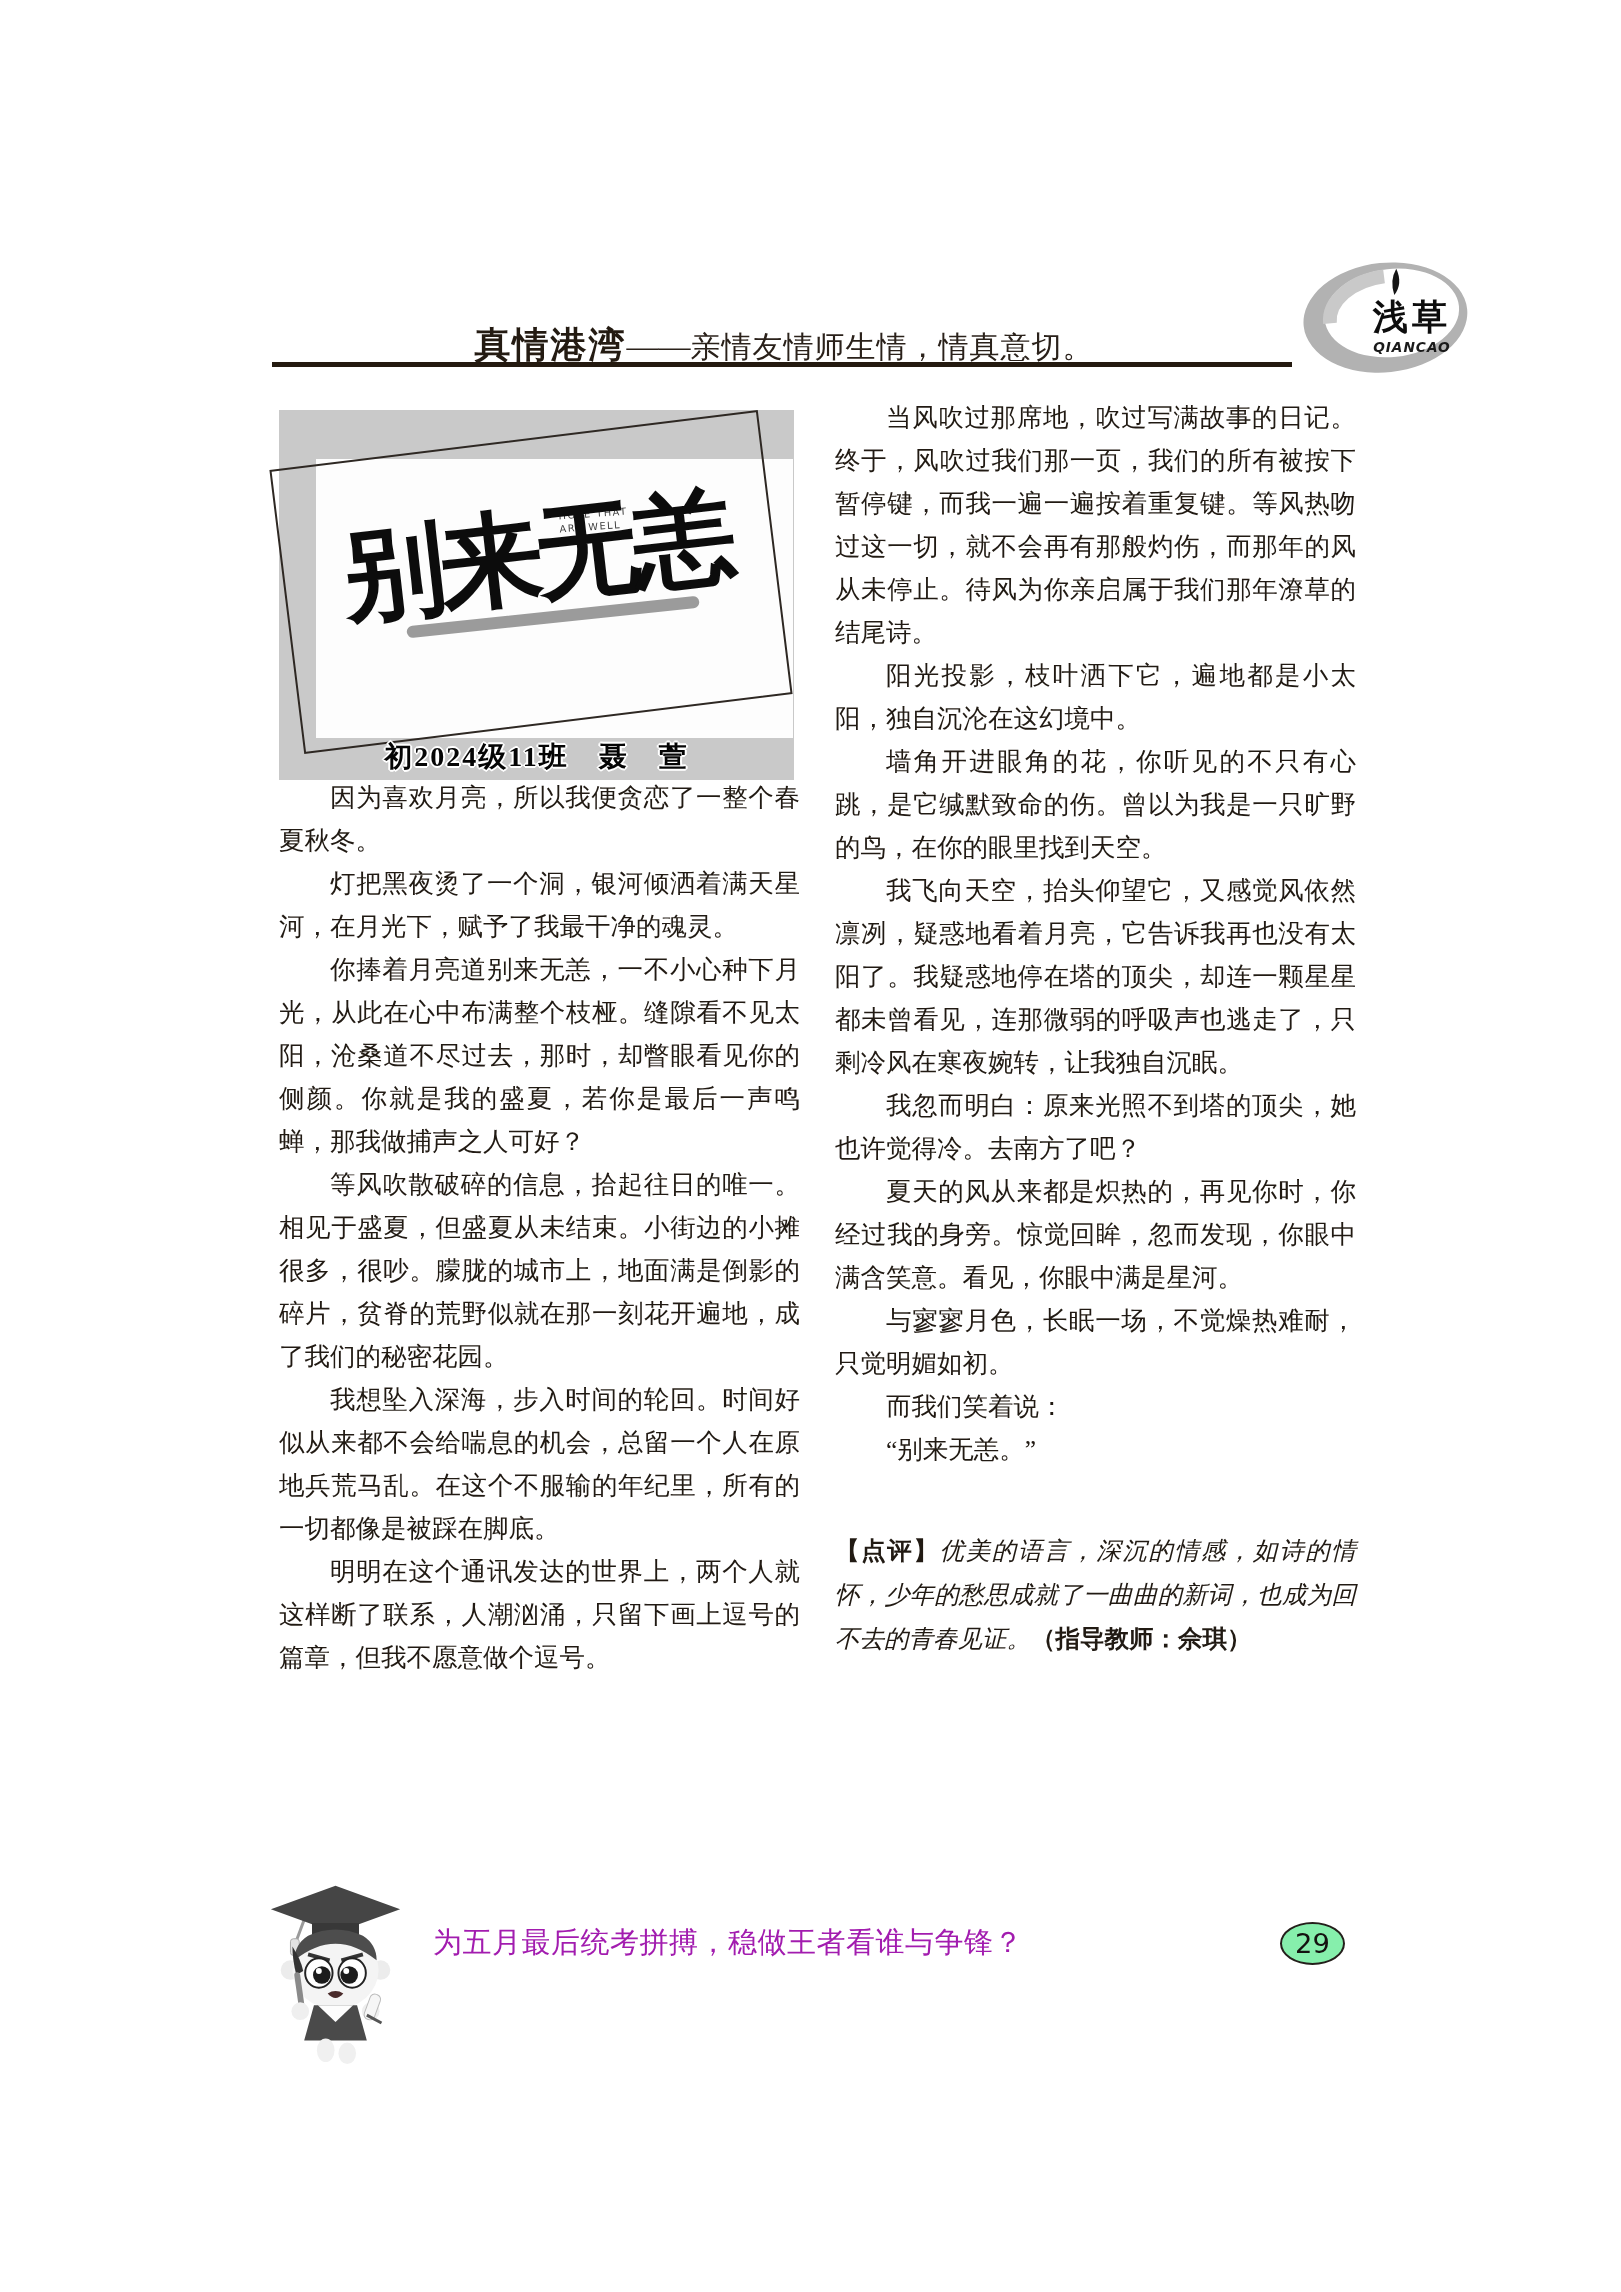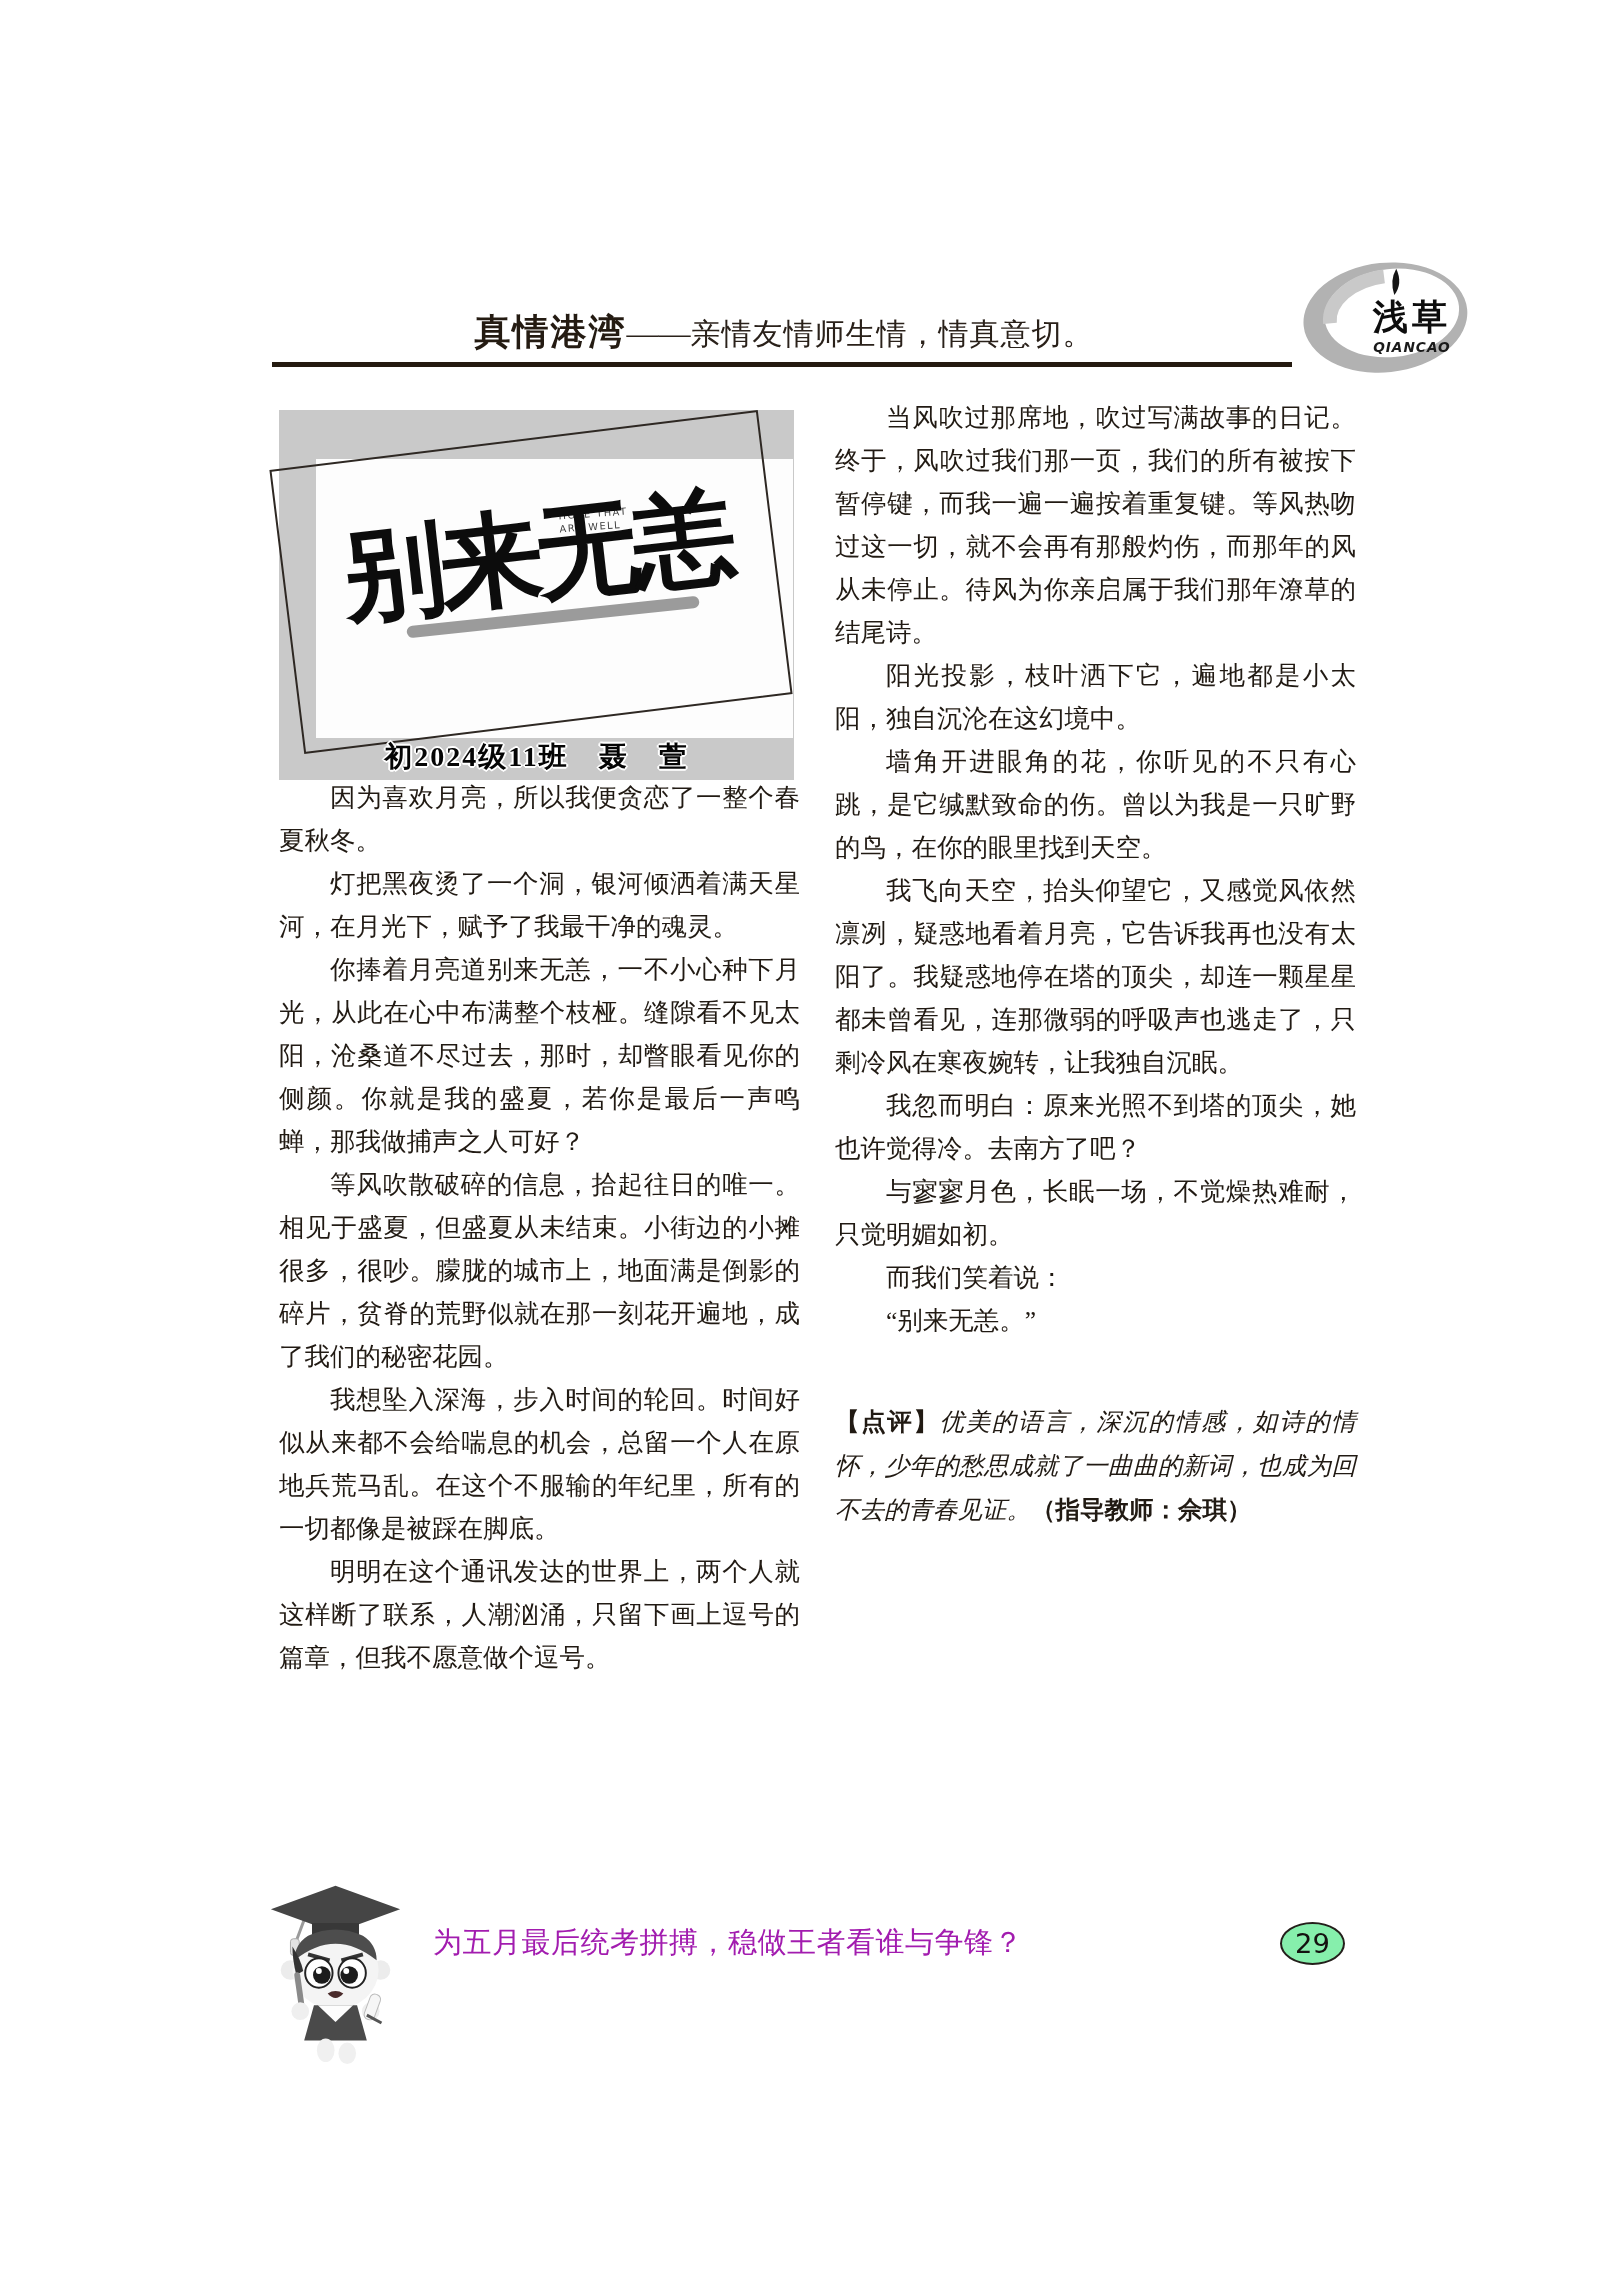--- a/index.html
+++ b/index.html
@@ -1,20 +1,20 @@
 <!DOCTYPE html>
 <html><head>
 <meta charset="utf-8">
 <style>
   html,body{margin:0;padding:0;background:#ffffff;}
   .page{position:relative;width:1621px;height:2293px;background:#fff;overflow:hidden;
         font-family:"Liberation Serif","DejaVu Serif",serif;color:#211a13;}
 
   
-  .header-title{position:absolute;left:279px;top:308px;width:1010px;text-align:center;white-space:nowrap;}
+  .header-title{position:absolute;left:279px;top:321px;width:1010px;text-align:center;white-space:nowrap;}
   .header-title .bold{font-family:"DejaVu Sans","Liberation Sans",sans-serif;font-weight:900;
                       font-size:36px;letter-spacing:2px;color:#241b12;}
   .header-title .dash{font-size:32px;color:#2a211a;}
   .header-title .sub{font-size:30px;letter-spacing:1px;color:#2a211a;}
   .rule{position:absolute;left:272px;top:362px;width:1020px;height:4.9px;background:#241a10;}
 
   
   .logo{position:absolute;left:1300px;top:253px;width:172px;height:135px;}
 
   
@@ -97,20 +97,21 @@
       <p>明明在这个通讯发达的世界上，两个人就这样断了联系，人潮汹涌，只留下画上逗号的篇章，但我不愿意做个逗号。</p>
     </div>
 
   <div class="col col-right">
     <div>
         <p>当风吹过那席地，吹过写满故事的日记。终于，风吹过我们那一页，我们的所有被按下暂停键，而我一遍一遍按着重复键。等风热吻过这一切，就不会再有那般灼伤，而那年的风从未停止。待风为你亲启属于我们那年潦草的结尾诗。</p>
         <p>阳光投影，枝叶洒下它，遍地都是小太阳，独自沉沦在这幻境中。</p>
         <p>墙角开进眼角的花，你听见的不只有心跳，是它缄默致命的伤。曾以为我是一只旷野的鸟，在你的眼里找到天空。</p>
         <p>我飞向天空，抬头仰望它，又感觉风依然凛冽，疑惑地看着月亮，它告诉我再也没有太阳了。我疑惑地停在塔的顶尖，却连一颗星星都未曾看见，连那微弱的呼吸声也逃走了，只剩冷风在寒夜婉转，让我独自沉眠。</p>
         <p>我忽而明白：原来光照不到塔的顶尖，她也许觉得冷。去南方了吧？</p>
+        <p>夏天的风从来都是炽热的，再见你时，你经过我的身旁。惊觉回眸，忽而发现，你眼中满含笑意。看见，你眼中满是星河。</p>
         <p>与寥寥月色，长眠一场，不觉燥热难耐，只觉明媚如初。</p>
         <p>而我们笑着说：</p>
         <p>“别来无恙。”</p>
       </div>
     <div class="comment">
       <span class="hei">【点评】</span><span class="kai">优美的语言，深沉的情感，如诗的情怀，少年的愁思成就了一曲曲的新词，也成为回不去的青春见证。</span><span class="hei">（指导教师：佘琪）</span>
     </div>
   </div>
 
   <div class="mascot">

